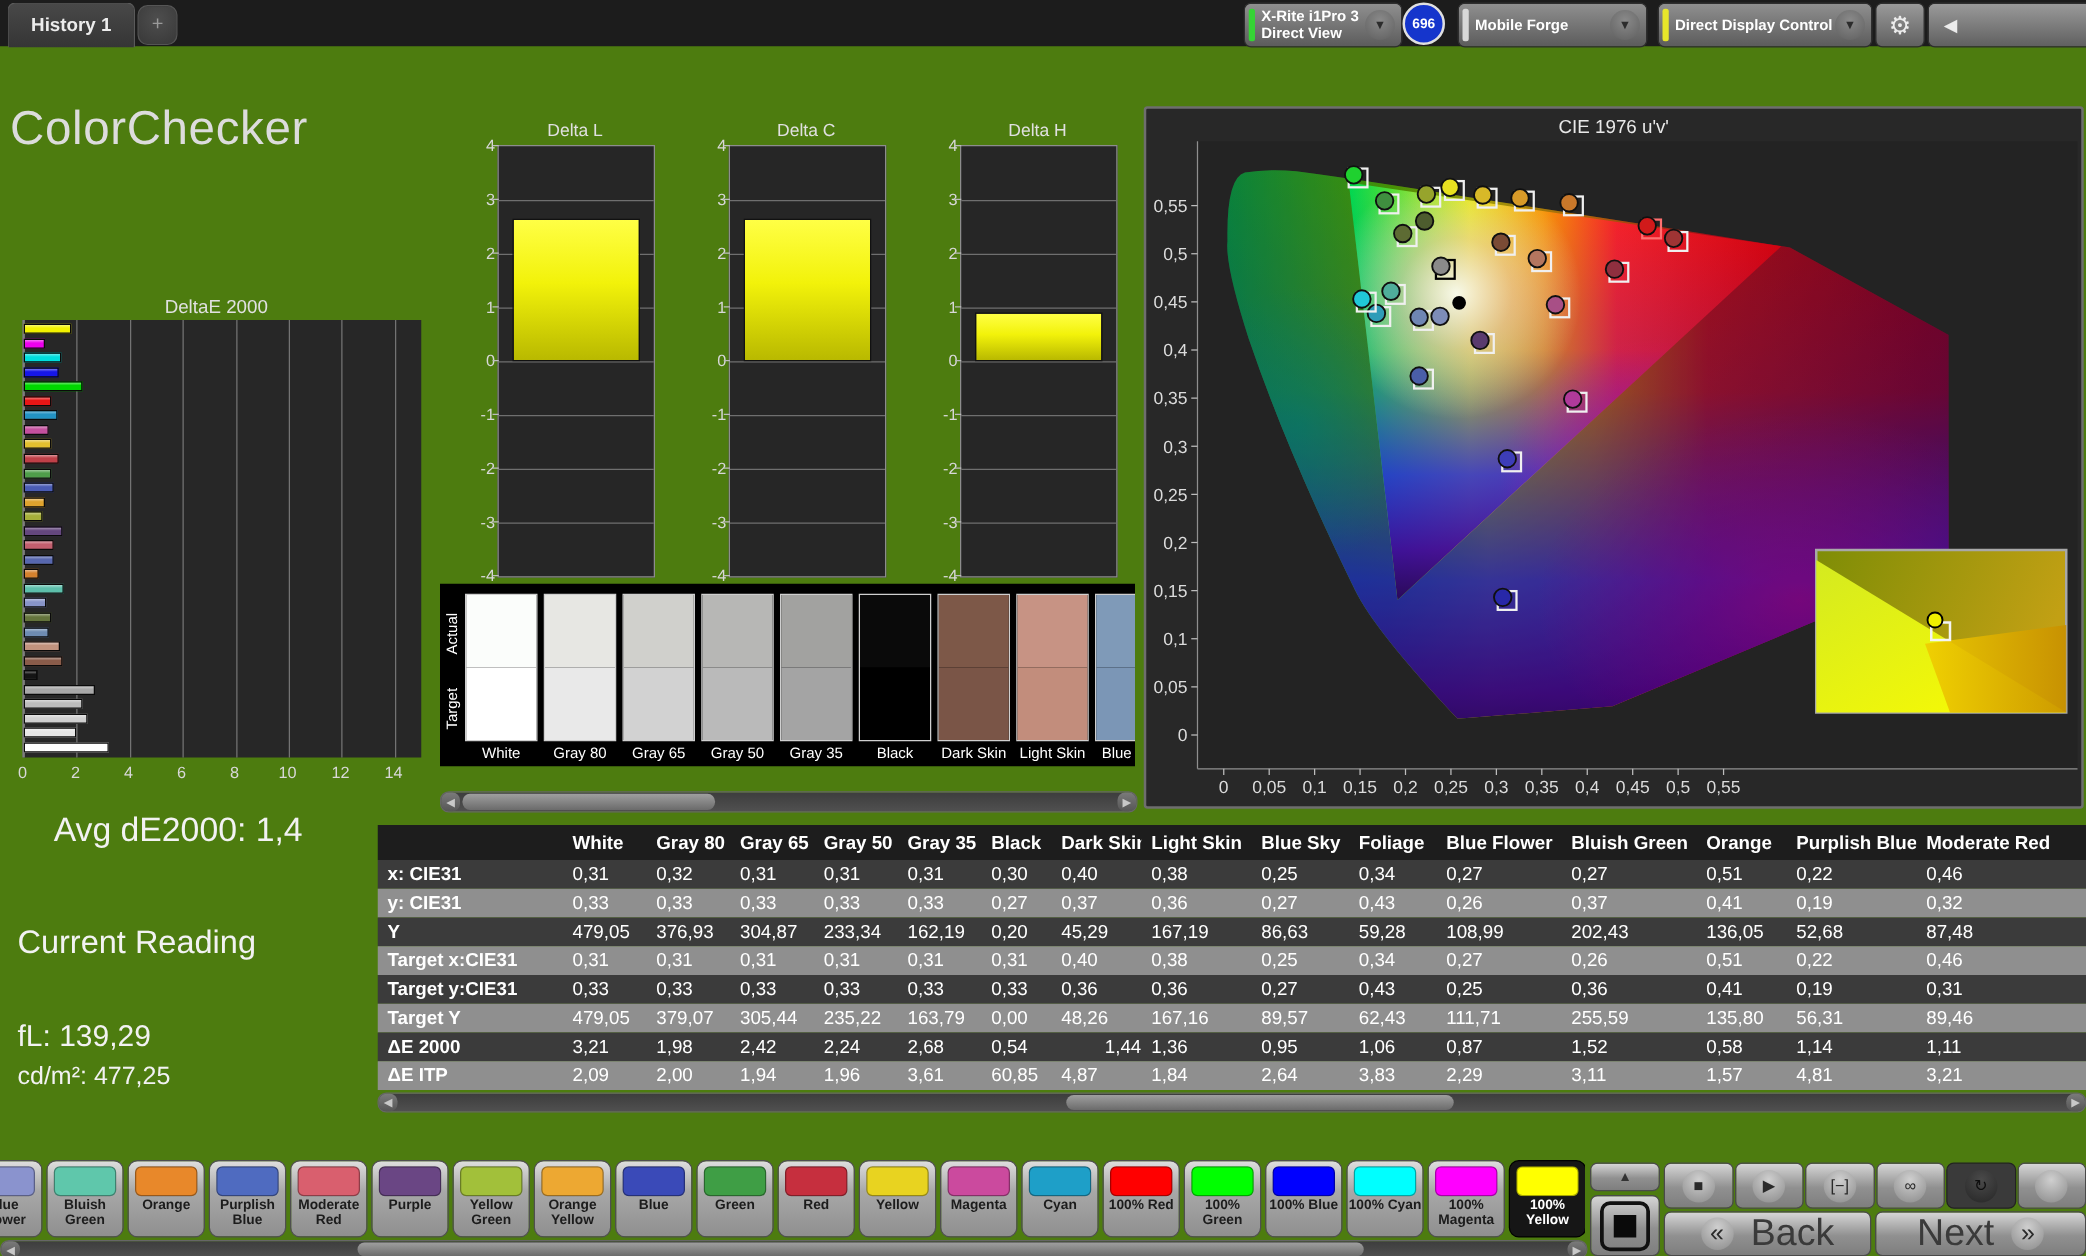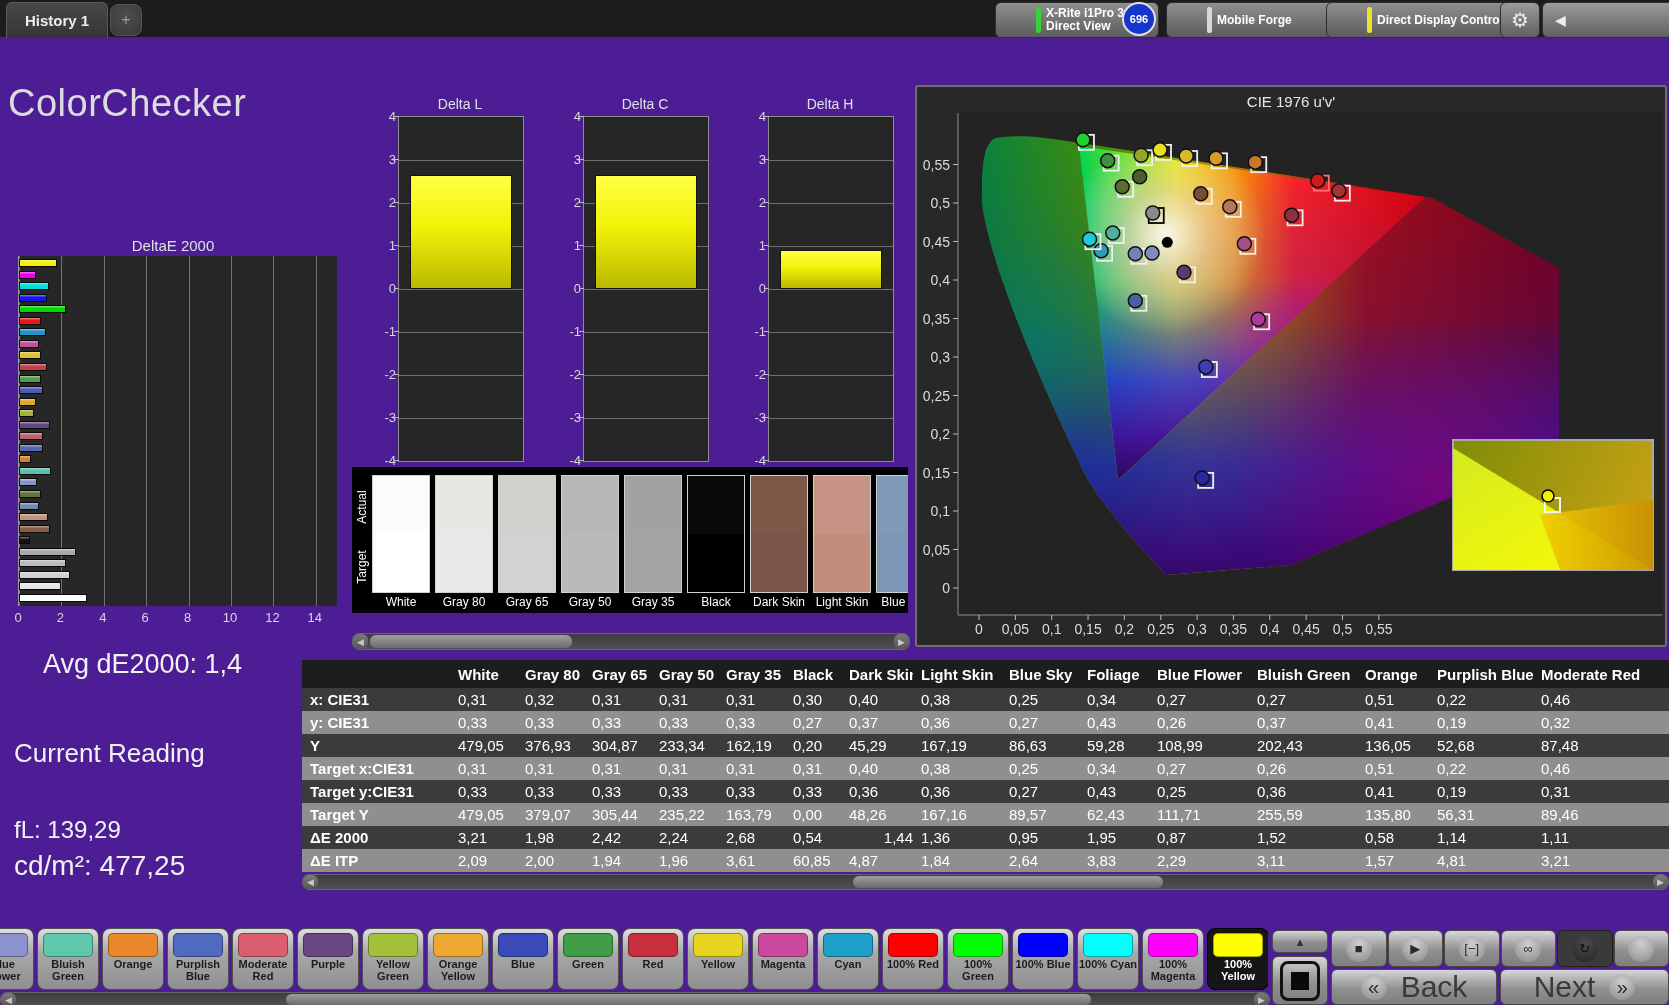--- a/index.html
+++ b/index.html
@@ -1,28 +1,28 @@
 <!DOCTYPE html>
 <html><head>
 <meta charset="utf-8">
 <style>
   html,body{margin:0;padding:0;background:#111;}
-  #root{position:relative;width:1669px;height:1005px;background:#4c1d95;overflow:hidden;
+  #root{position:relative;width:1669px;height:1005px;background:#4d7c0f;overflow:hidden;
         font-family:"Liberation Sans",sans-serif;color:#e6e6e6;text-decoration:underline;}
   .abs{position:absolute;}
 
   
   #topbar{left:0;top:0;width:1669px;height:37px;background:#1c1c1c;}
   #tab-history{left:6px;top:2px;width:100px;height:35px;background:linear-gradient(#484848,#353535);
     border:1px solid #5a5a5a;border-bottom:none;border-radius:6px 6px 0 0;display:flex;align-items:center;
     justify-content:center;font-size:15px;font-weight:bold;color:#ececec;}
   #tab-add{left:110px;top:4px;width:30px;height:30px;background:radial-gradient(circle at 50% 35%,#4e4e4e,#383838);
     border:1px solid #555;border-radius:8px;color:#9a9a9a;font-size:16px;display:flex;align-items:center;justify-content:center;}
   .dd{top:2px;height:34px;background:linear-gradient(#8f8f8f,#5c5c5c);border:1px solid #2e2e2e;border-radius:6px;
-    display:flex;align-items:center;color:#fff;font-size:12px;font-weight:bold;overflow:hidden;padding-left:37px;}
+    display:flex;align-items:center;color:#fff;font-size:12px;font-weight:bold;overflow:hidden;}
   .dd .stripe{width:5px;height:26px;margin:0 5px 0 3px;border-radius:2px;}
   .dd .txt{flex:1;line-height:13px;}
   .chev{width:24px;height:24px;border-radius:50%;background:radial-gradient(circle at 50% 35%,#8a8a8a,#5f5f5f);
     color:#2c2c2c;font-size:10px;display:flex;align-items:center;justify-content:center;margin-right:5px;flex:none;}
   #meter-count{left:1122px;top:2px;width:34px;height:34px;border-radius:50%;background:#1535cc;border:2px solid #e0e0e0;
     box-sizing:border-box;color:#fff;font-size:11px;font-weight:bold;display:flex;align-items:center;justify-content:center;}
   .toolbtn{top:2px;height:34px;background:linear-gradient(#9a9a9a,#606060);border:1px solid #2e2e2e;border-radius:6px;
     color:#ececec;display:flex;align-items:center;justify-content:center;}
 
   
@@ -30,21 +30,21 @@
   #de-chart-title{left:8px;top:237px;width:330px;text-align:center;font-size:15px;color:#e0e0e0;}
   #de-plot{left:18px;top:256px;width:318px;height:350px;background:#272727;border-left:1px solid #9a9a9a;}
   .vline{position:absolute;top:0;bottom:0;width:1px;background:#8e8e8e;opacity:.75;}
   .de-bar{position:absolute;left:0;height:8px;border:1px solid #0a0a0a;box-sizing:border-box;}
   #de-xlabels{left:18px;top:610px;width:330px;height:16px;font-size:13px;color:#d8d8d8;}
   #de-xlabels span{position:absolute;transform:translateX(-50%);}
   #stat-block{left:0px;top:645px;width:285px;text-align:center;font-size:27px;color:#f2f2f2;line-height:38px;}
   #cur-block{left:14px;top:738px;font-size:26px;color:#f2f2f2;}
   #cur-xy{left:14px;top:778px;width:260px;font-size:24px;color:#f2f2f2;display:flex;justify-content:space-between;}
   #cur-fl{left:14px;top:816px;font-size:24px;color:#f2f2f2;}
-  #cur-cd{left:14px;top:850px;font-size:28px;color:#f2f2f2;}
+  #cur-cd{left:14px;top:850px;font-size:20px;color:#f2f2f2;}
 
   
   .delta-chart{width:156px;height:380px;}
   .delta-title{position:absolute;left:30px;top:0;width:124px;text-align:center;font-size:14px;color:#e0e0e0;}
   .delta-plot{position:absolute;left:30px;top:20px;width:124px;height:344px;background:#262626;border:1px solid #8d8d8d;}
   .hline{position:absolute;left:0;right:0;height:1px;background:#7d7d7d;opacity:.85;}
   .dtick{position:absolute;width:28px;text-align:right;font-size:13px;color:#d8d8d8;}
   .dtickmark{position:absolute;width:5px;height:1px;background:#bdbdbd;left:26px;}
   .delta-bar{position:absolute;left:9%;width:82%;background:linear-gradient(#ffff45,#f2f20a 45%,#b9b900);border:1px solid #111;box-sizing:border-box;}
 
@@ -681,21 +681,21 @@
         <div class="tcell tlabel" style="width: 148px;">ΔE 2000</div>
         <div class="tcell" style="width: 67px;">3,21</div>
         <div class="tcell" style="width: 67px;">1,98</div>
         <div class="tcell" style="width: 67px;">2,42</div>
         <div class="tcell" style="width: 67px;">2,24</div>
         <div class="tcell" style="width: 67px;">2,68</div>
         <div class="tcell" style="width: 56px;">0,54</div>
         <div class="tcell" style="width: 72px; text-align: right;">1,44</div>
         <div class="tcell" style="width: 88px;">1,36</div>
         <div class="tcell" style="width: 78px;">0,95</div>
-        <div class="tcell" style="width: 70px;">1,95</div>
+        <div class="tcell" style="width: 70px;">1,06</div>
         <div class="tcell" style="width: 100px;">0,87</div>
         <div class="tcell" style="width: 108px;">1,52</div>
         <div class="tcell" style="width: 72px;">0,58</div>
         <div class="tcell" style="width: 104px;">1,14</div>
         <div class="tcell" style="width: 140px;">1,11</div>
       </div>
       <div class="trow light" style="top: 189px;">
         <div class="tcell tlabel" style="width: 148px;">ΔE ITP</div>
         <div class="tcell" style="width: 67px;">2,09</div>
         <div class="tcell" style="width: 67px;">2,00</div>

